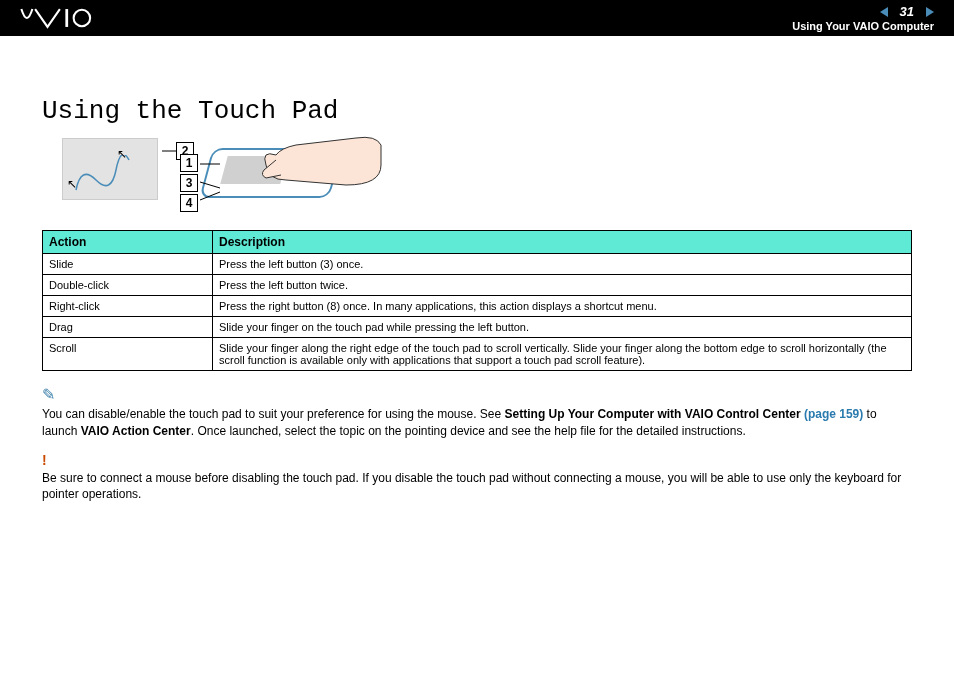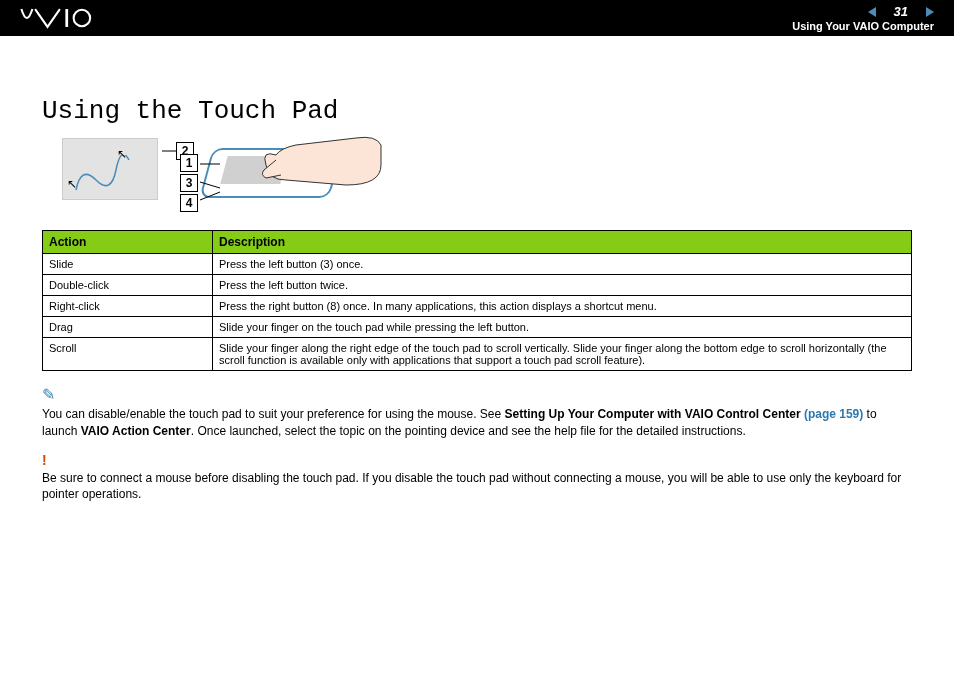--- a/index.html
+++ b/index.html
@@ -29,21 +29,21 @@
   .header-right {
     display: flex;
     flex-direction: column;
     align-items: flex-end;
     font-size: 11px;
     font-weight: bold;
   }
   .page-nav {
     display: flex;
     align-items: center;
-    gap: 18px;
+    gap: 12px;
     font-style: italic;
   }
   .page-nav .tri-left {
     width: 0; height: 0;
     border-top: 5px solid transparent;
     border-bottom: 5px solid transparent;
     border-right: 8px solid #4a8db8;
     cursor: pointer;
   }
   .page-nav .tri-right {
@@ -157,21 +157,21 @@
   }
   table.actions th, table.actions td {
     border: 1px solid #000;
     padding: 4px 6px;
     text-align: left;
     vertical-align: top;
   }
   table.actions th {
     font-weight: bold;
     font-size: 12px;
-    background: #84cc16;
+    background: #5eead4;
   }
   table.actions th:first-child { width: 170px; }
   .note-icon {
     color: #3a7fa8;
     font-size: 16px;
     margin-bottom: 2px;
   }
   .warn-icon {
     color: #c94a00;
     font-size: 14px;

